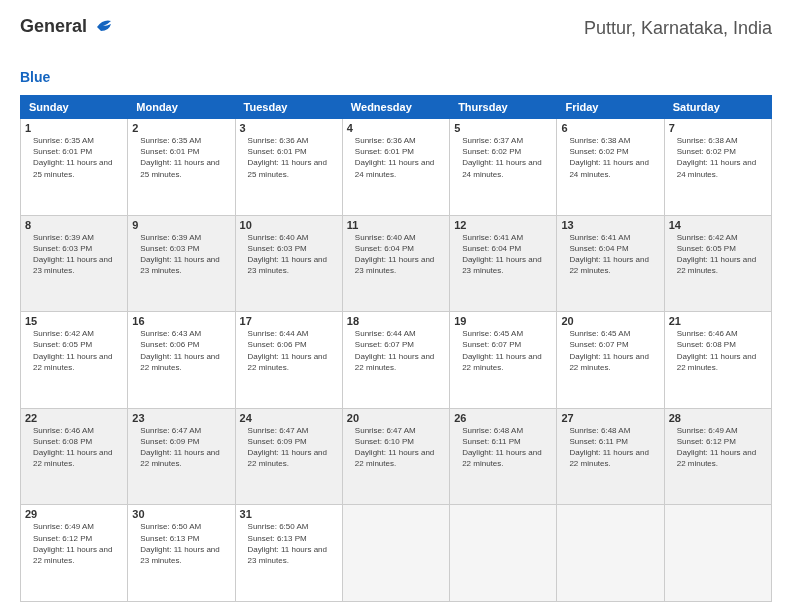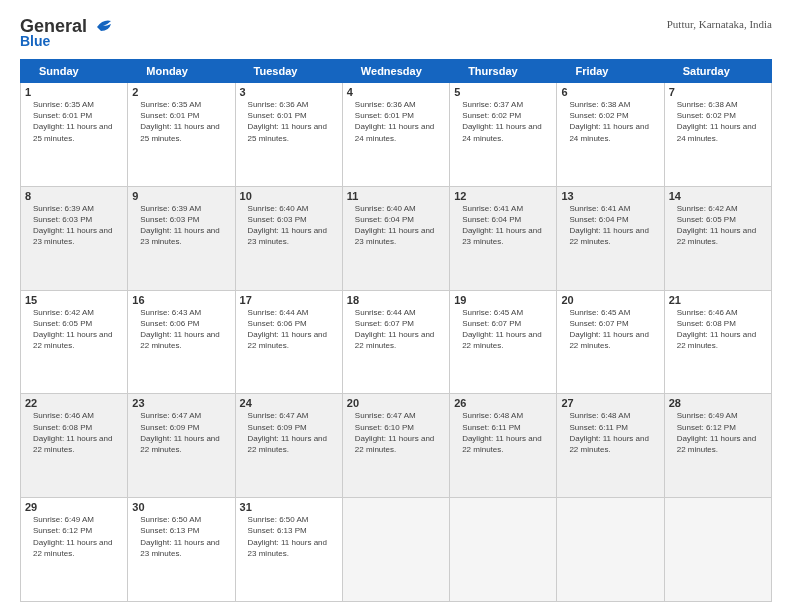--- a/index.html
+++ b/index.html
@@ -20,48 +20,48 @@
     .header {
       display: flex;
       justify-content: space-between;
       align-items: flex-start;
       margin-bottom: 10px;
     }
     .logo {
       display: flex;
       flex-direction: column;
       align-items: flex-start;
+      gap: 36px;
     }
     .title-section {
       text-align: right;
     }
     .month-title {
       font-size: 36px;
       font-weight: bold;
       color: #333;
       line-height: 1.1;
     }
     .location {
-      font-size: 11px;
+      font-size: 18px;
       color: #555;
       margin-top: 2px;
-      font-family: Liberation Serif, serif;
     }
     .calendar-table {
       width: 100%;
       border-collapse: collapse;
       flex: 1;
       table-layout: fixed;
     }
     .calendar-table th {
       background-color: #1565c0;
       color: #fff;
       font-size: 11px;
       font-weight: bold;
-      padding: 5px 18px;
+      padding: 5px 8px;
       text-align: left;
       border: 1px solid #1565c0;
     }
     .calendar-table td {
       border: 1px solid #ccc;
       vertical-align: top;
       padding: 3px 4px;
       font-size: 8.5px;
       color: #333;
       height: 80px;

